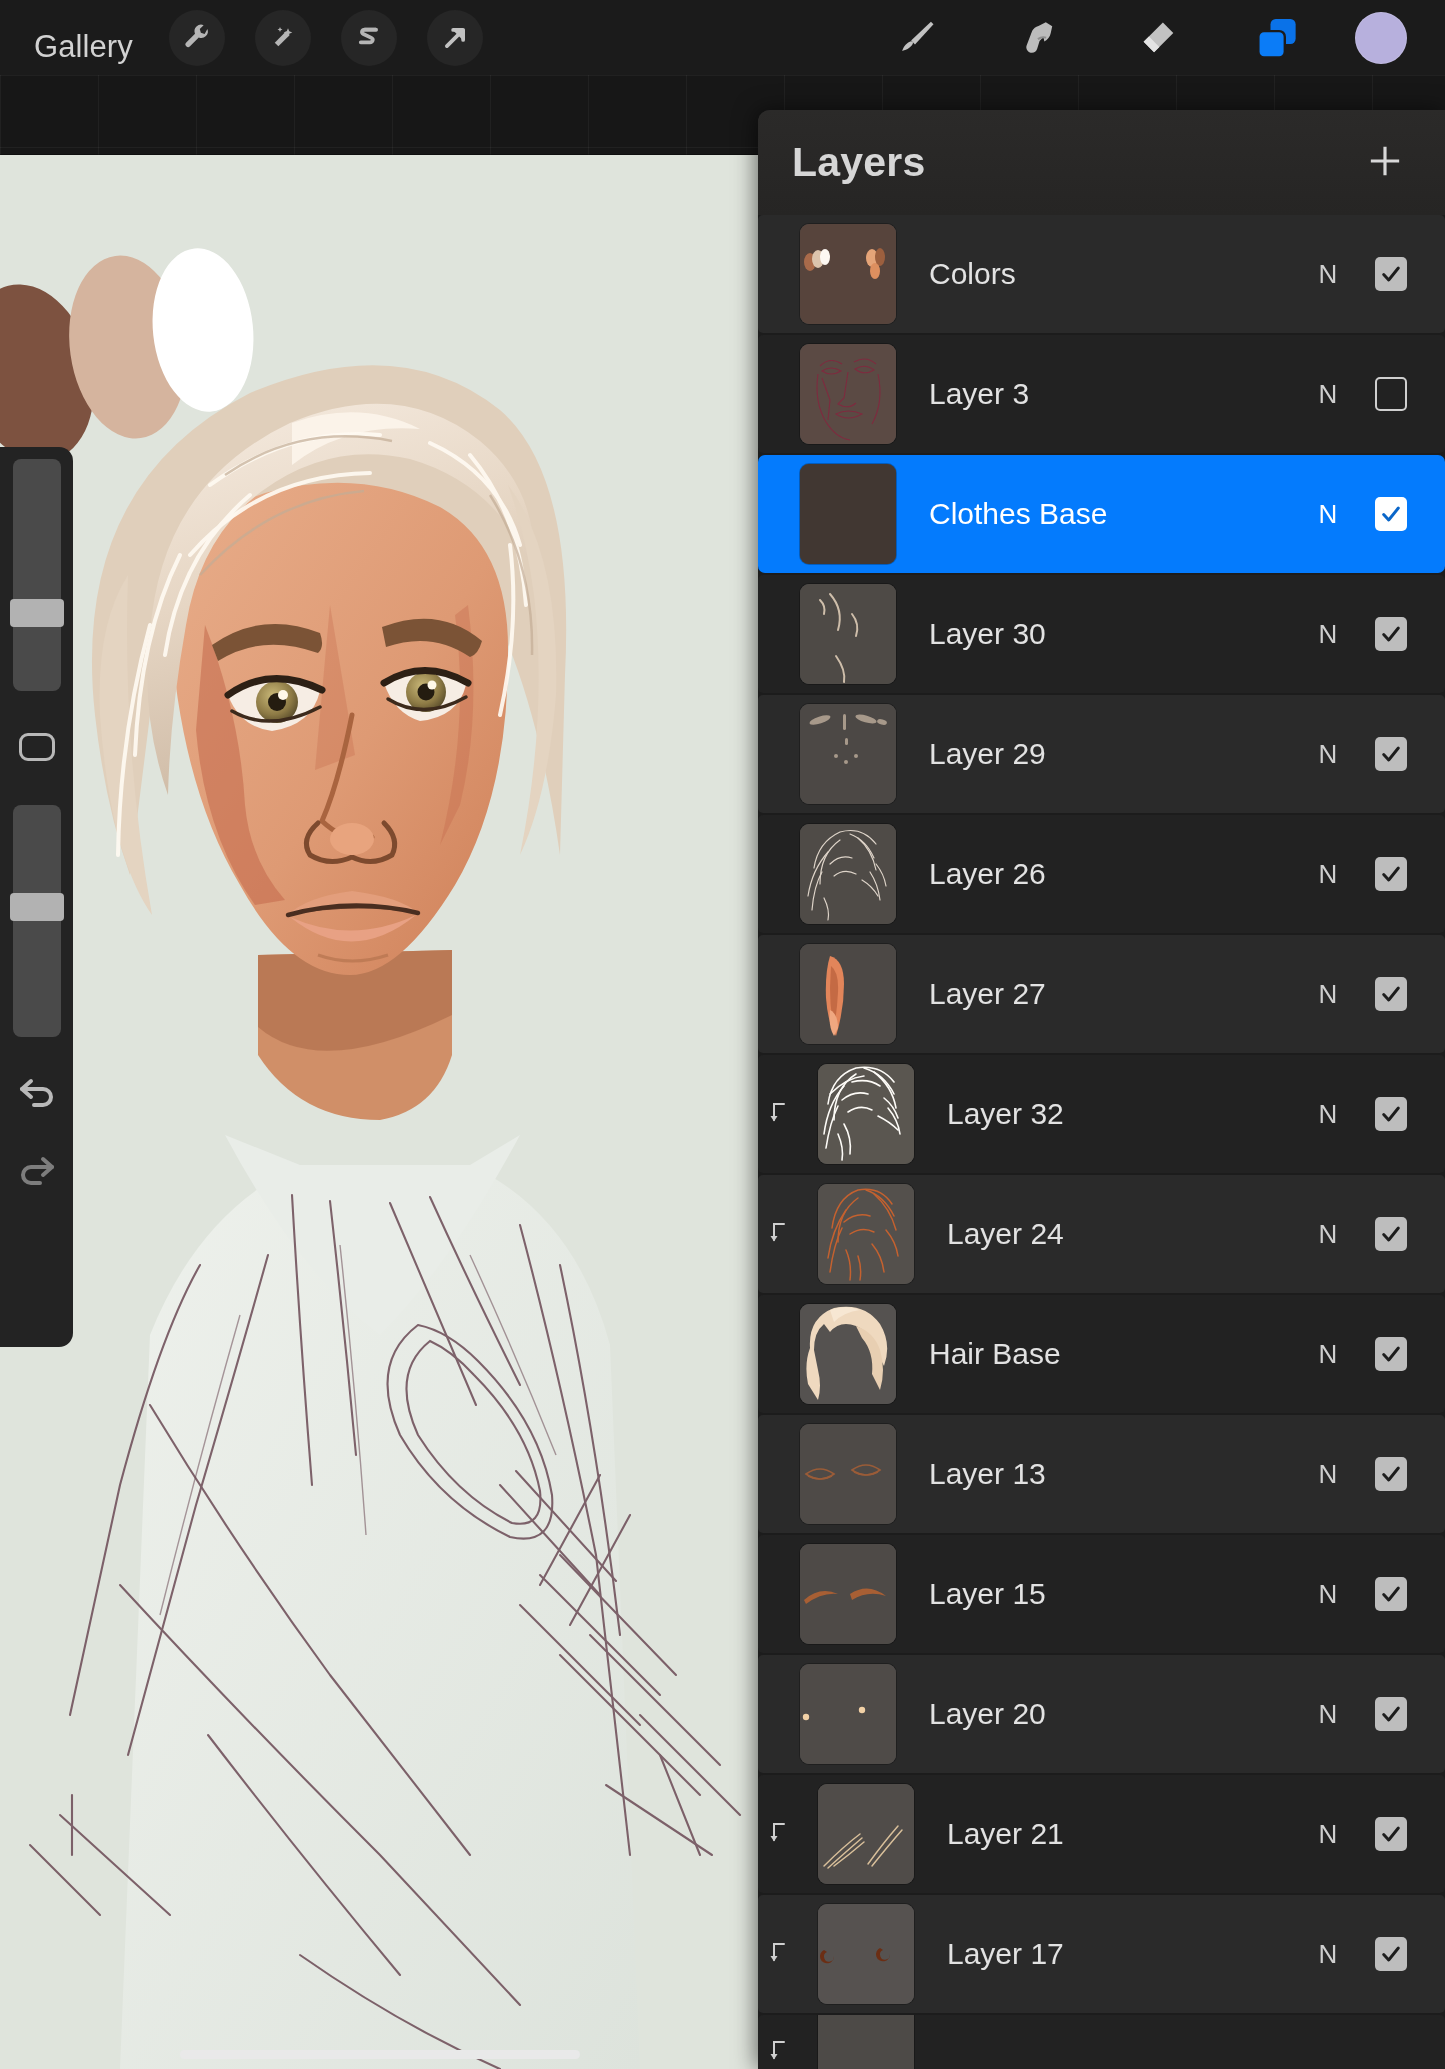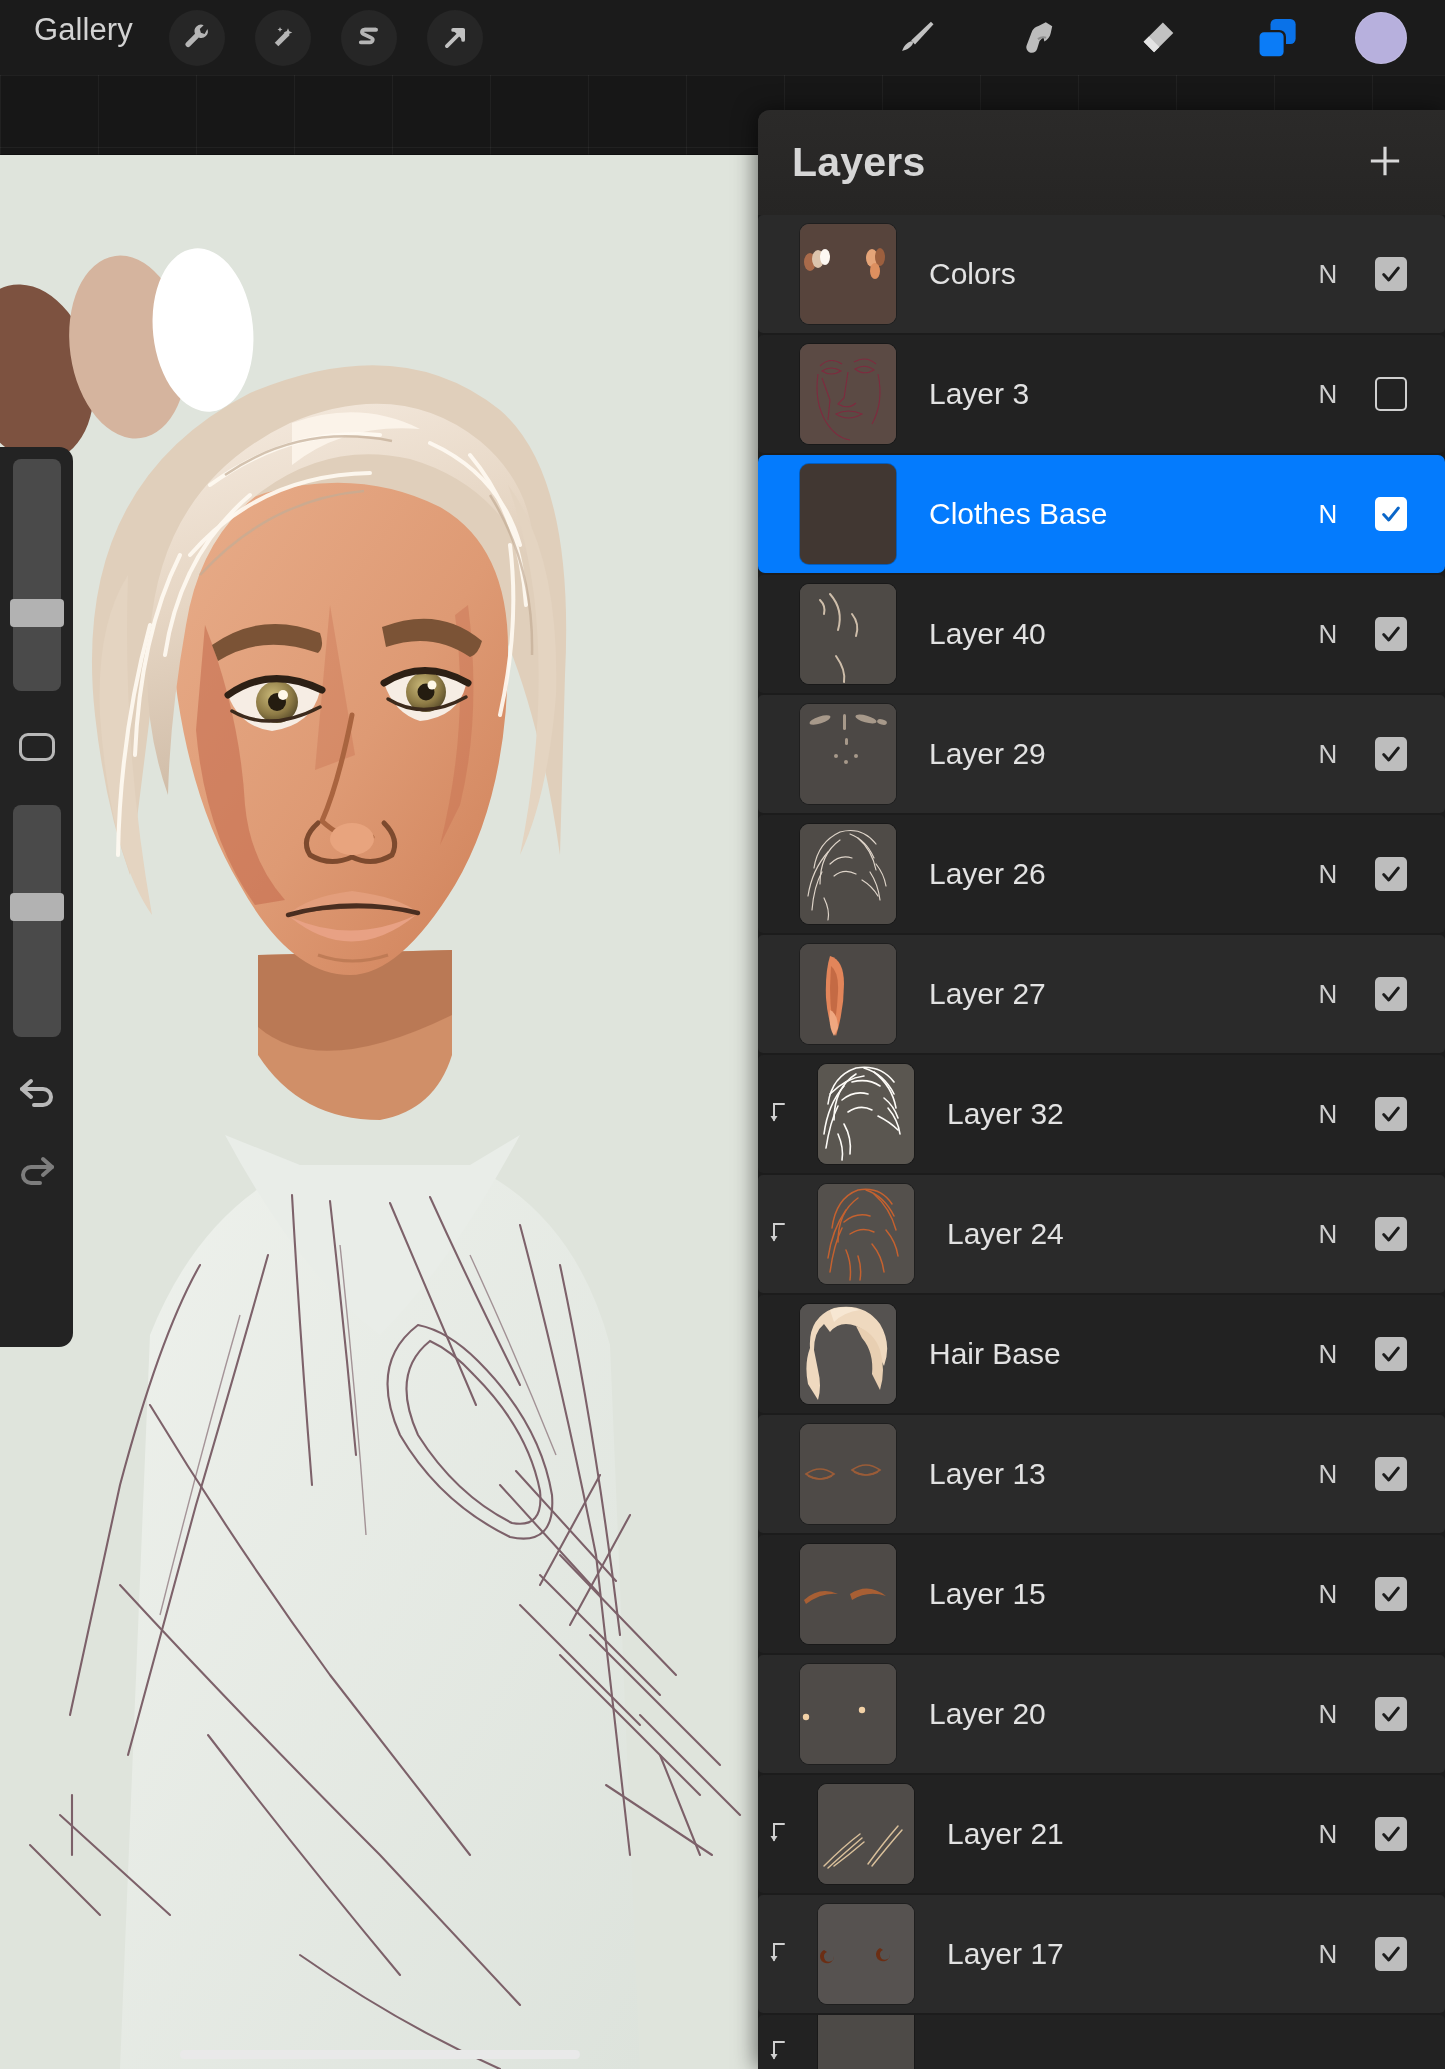--- a/index.html
+++ b/index.html
@@ -10,21 +10,21 @@
     overflow:hidden;
   }
   #app { position:relative; width:1445px; height:2069px; background:#141414; overflow:hidden; }
 
   
   #topbar {
     position:absolute; left:0; top:0; width:1445px; height:75px;
     background:#1b1b1b; z-index:40;
     display:flex; align-items:center;
   }
-  .tb-left { display:flex; align-items:flex-start; gap:30px; padding-left:28px; }
+  .tb-left { display:flex; align-items:flex-end; gap:30px; padding-left:28px; }
   .gallery-btn {
     color:#d2d2d2; font-size:31px; letter-spacing:.1px; line-height:1;
     padding:4px 6px; cursor:pointer;
   }
   .circ-btn {
     width:56px; height:56px; border-radius:50%;
     background:#262626;
     display:flex; align-items:center; justify-content:center;
     cursor:pointer;
   }
@@ -458,21 +458,21 @@
             <svg viewBox="0 0 96 100" preserveAspectRatio="none">
               <rect width="96" height="100" fill="#4e4a46"></rect>
         <g fill="none" stroke="#e6d3bd" stroke-width="2" stroke-linecap="round" opacity=".85">
           <path d="M30 10 Q44 26 38 46"></path>
                 <path d="M52 30 Q60 40 56 52"></path>
           <path d="M36 72 Q46 86 44 98"></path>
                 <path d="M20 16 Q26 22 24 30"></path>
         </g>
             </svg>
           </div>
-          <div class="layer-name">Layer 40</div>
+          <div class="layer-name">Layer 30</div>
           <div class="blend">N</div>
           <div class="vis-box on">
             <svg width="22" height="22" viewBox="0 0 24 24">
      <path d="M4 12.5 L9.5 18.5 L20 5.5" fill="none" stroke="#1d1d1d" stroke-width="3.2" stroke-linecap="round" stroke-linejoin="round"></path>
             </svg>
           </div>
         </div>
         <div class="layer-row">
           <div class="thumb">
             <svg viewBox="0 0 96 100" preserveAspectRatio="none">

